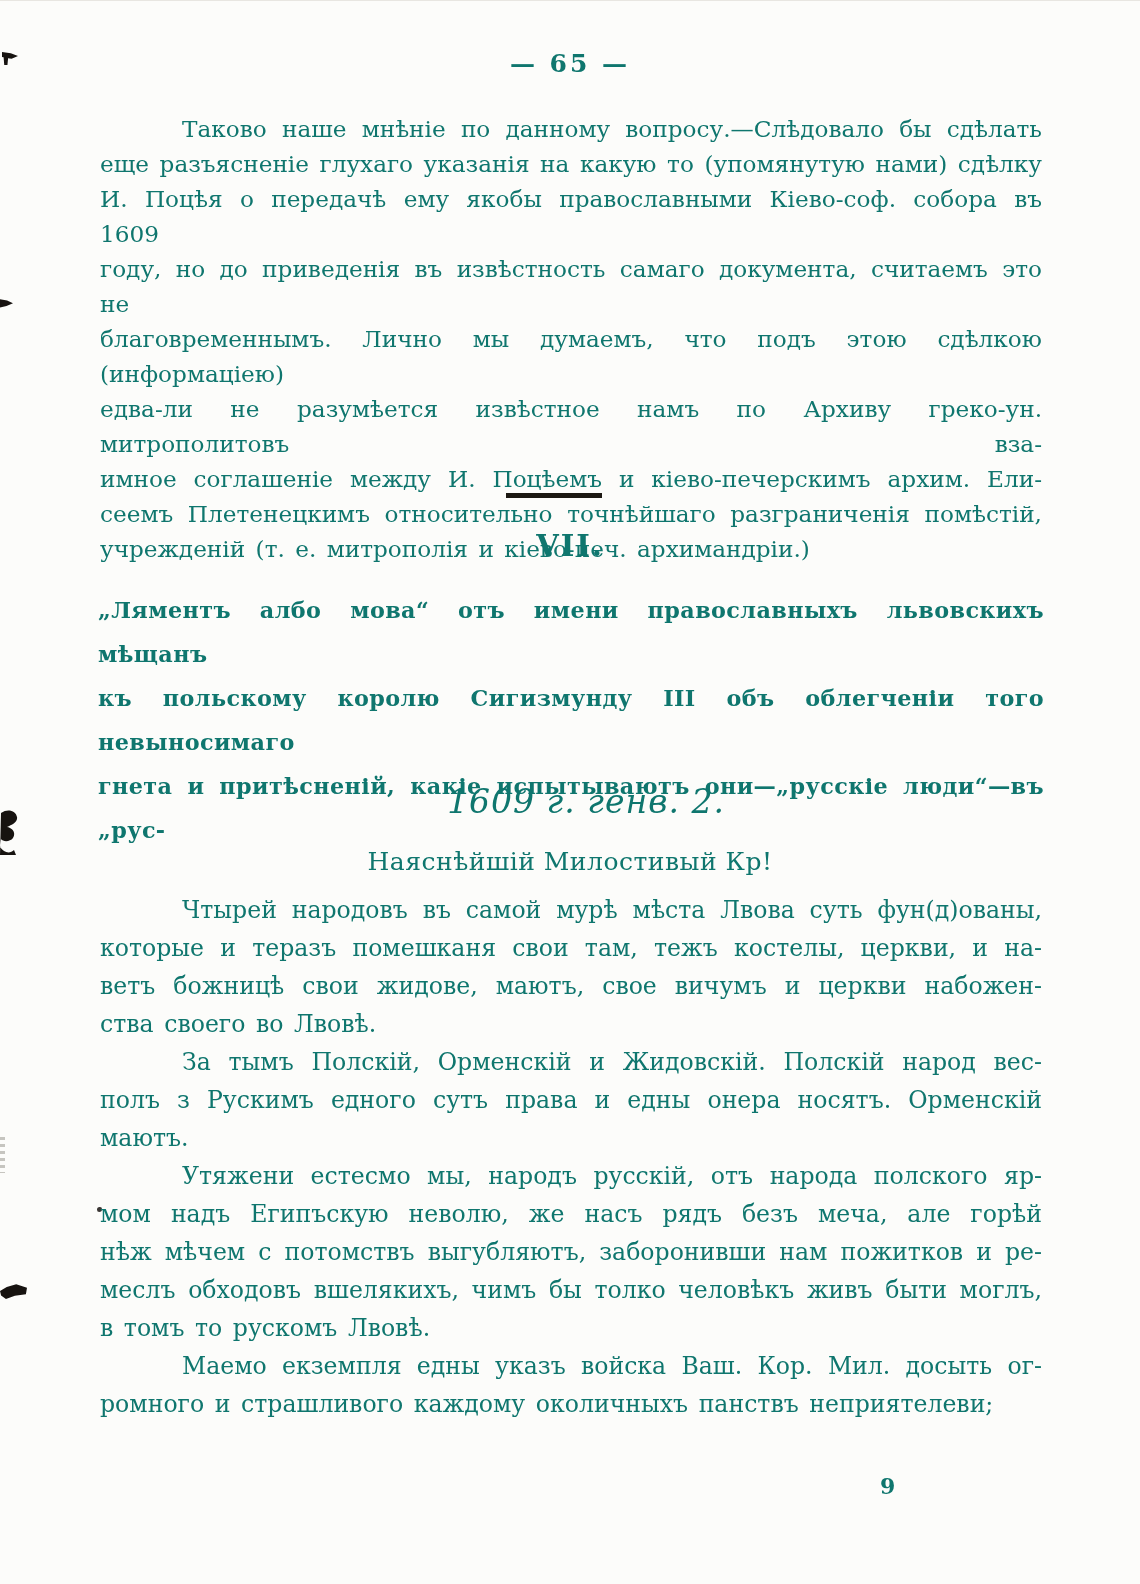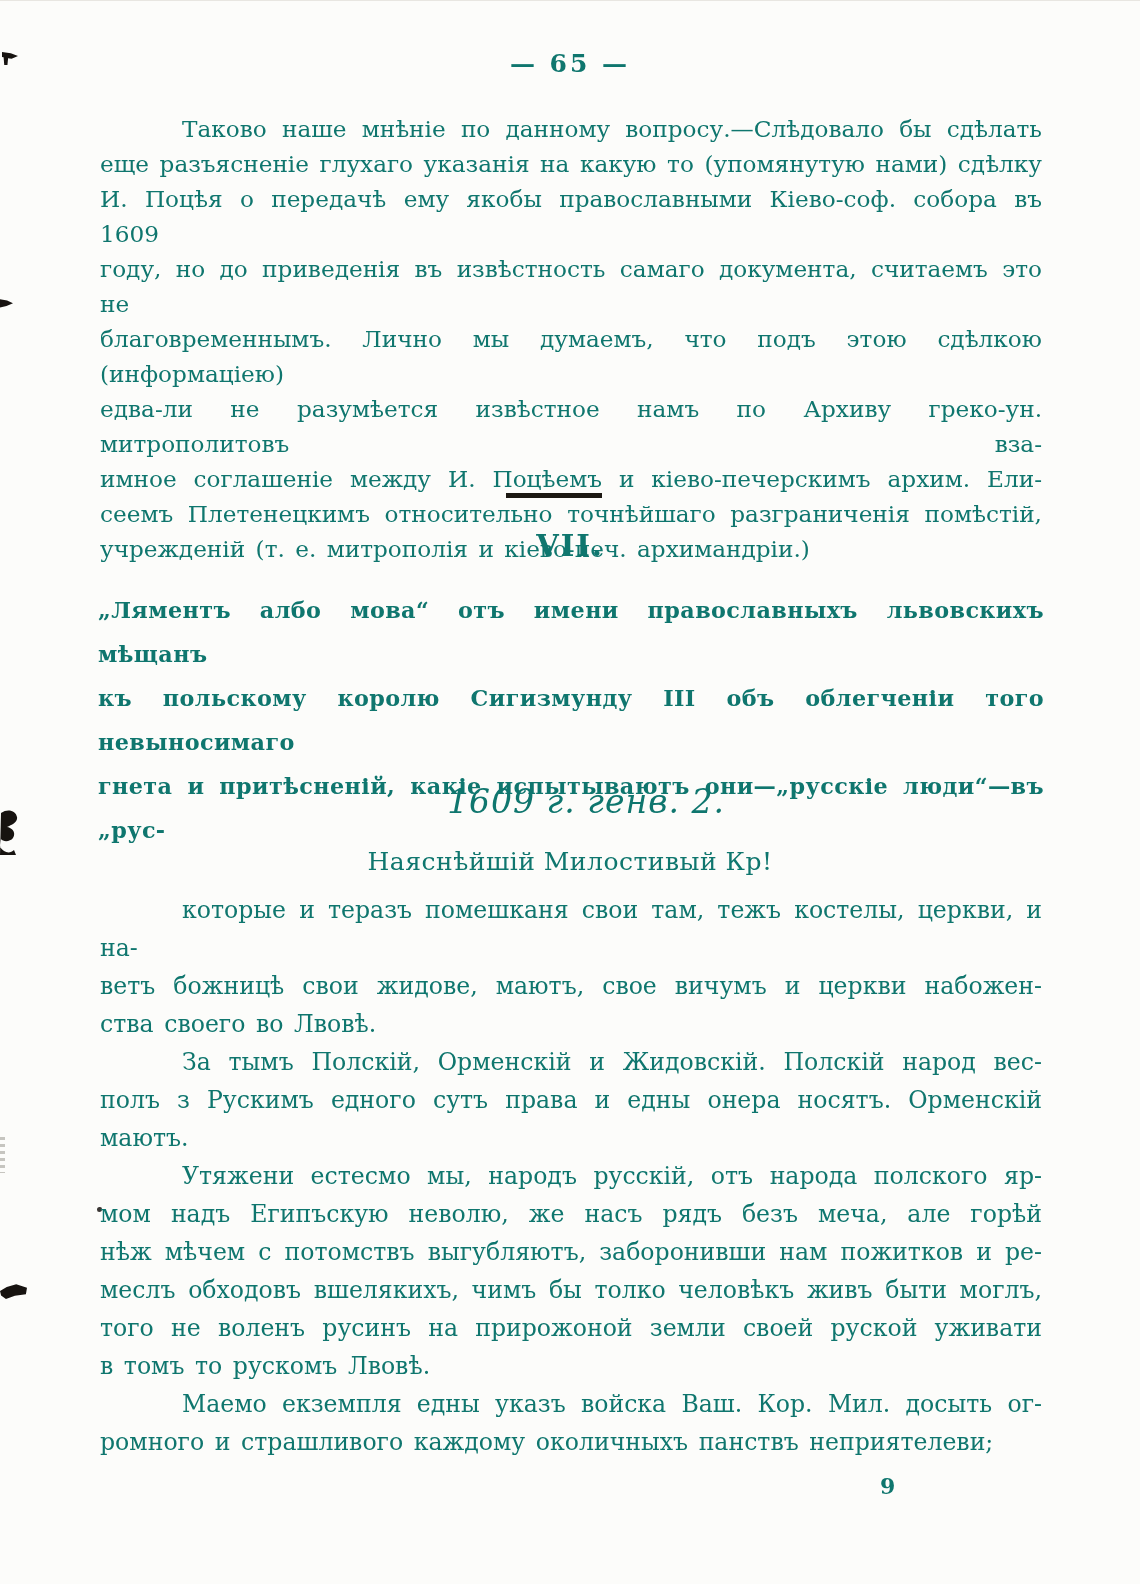--- a/index.html
+++ b/index.html
@@ -169,35 +169,35 @@
       <div class="tline">къ польскому королю Сигизмунду III объ облегченіи того невыносимаго</div>
       <div class="tline">гнета и притѣсненій, какіе испытываютъ они—„русскіе люди“—въ „рус-</div>
     </div>
 
   <div class="doc-date">1609 г. генв. 2.</div>
 
   <div class="salutation">Наяснѣйшій Милостивый Кр!</div>
 
   <div class="letter-body">
     <div class="letter-par indent-first">
+        <div class="tline">Чтырей народовъ въ самой мурѣ мѣста Лвова суть фун(д)ованы,</div>
         <div class="tline">которые и теразъ помешканя свои там, тежъ костелы, церкви, и на-</div>
         <div class="tline">ветъ божницѣ свои жидове, маютъ, свое вичумъ и церкви набожен-</div>
         <div class="tline tline-last">ства своего во Лвовѣ.</div>
       </div>
     <div class="letter-par indent-first">
         <div class="tline">За тымъ Полскій, Орменскій и Жидовскій. Полскій народ вес-</div>
         <div class="tline">полъ з Рускимъ едного сутъ права и едны онера носятъ. Орменскій</div>
         <div class="tline tline-last">маютъ.</div>
       </div>
     <div class="letter-par indent-first">
         <div class="tline">Утяжени естесмо мы, народъ русскій, отъ народа полского яр-</div>
         <div class="tline">мом надъ Египъскую неволю, же насъ рядъ безъ меча, але горѣй</div>
         <div class="tline">нѣж мѣчем с потомствъ выгубляютъ, заборонивши нам пожитков и ре-</div>
         <div class="tline">меслъ обходовъ вшелякихъ, чимъ бы толко человѣкъ живъ быти моглъ,</div>
-        <div class="tline">того не воленъ русинъ на прирожоной земли своей руской уживати</div>
         <div class="tline tline-last">в томъ то рускомъ Лвовѣ.</div>
       </div>
     <div class="letter-par indent-first">
         <div class="tline">Маемо екземпля едны указъ войска Ваш. Кор. Мил. досыть ог-</div>
         <div class="tline tline-last">ромного и страшливого каждому околичныхъ панствъ неприятелеви;</div>
       </div>
   </div>
 
   <div class="signature-mark">9</div>
 

